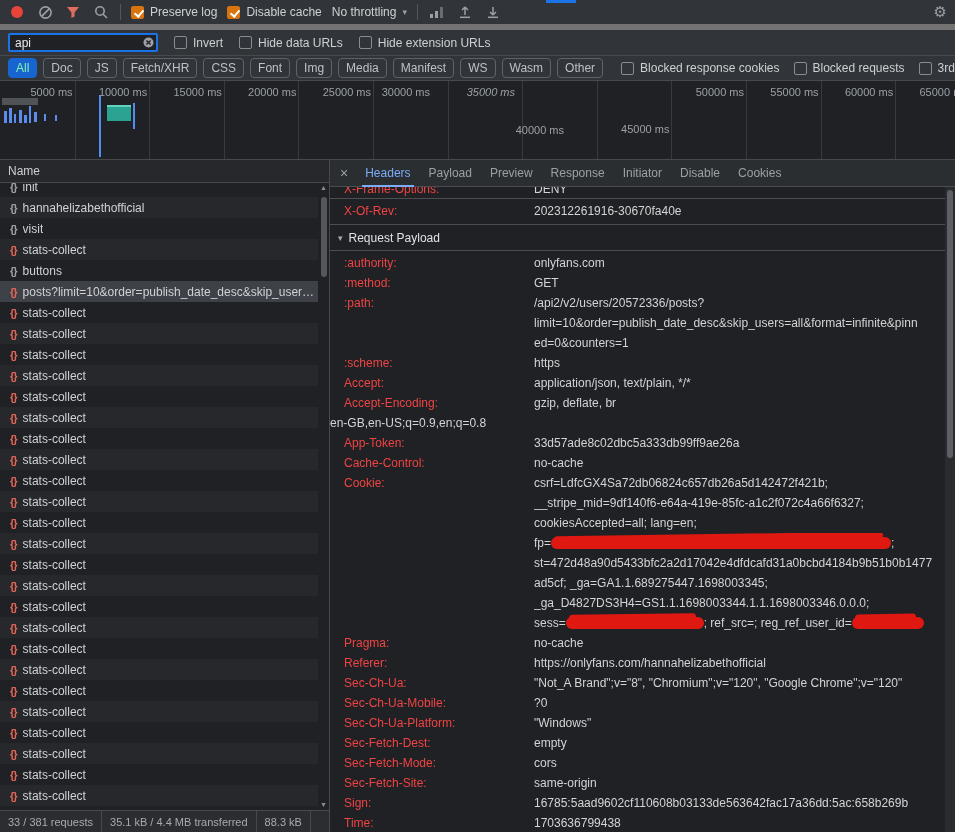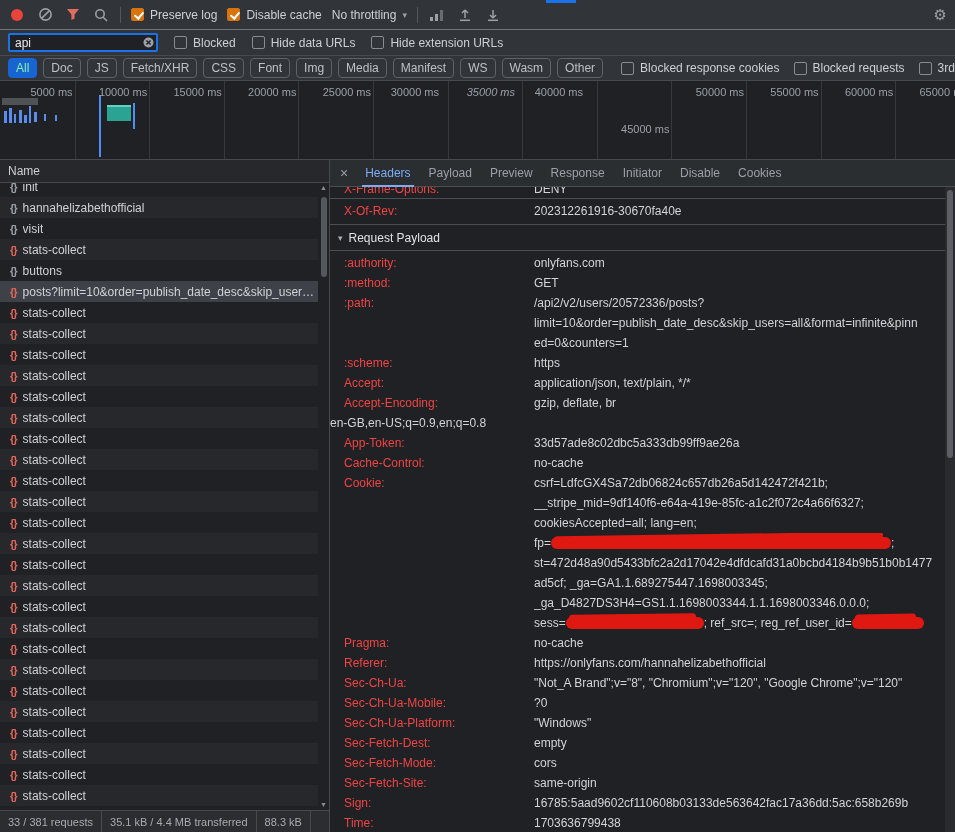--- a/index.html
+++ b/index.html
@@ -1,21 +1,21 @@
 <!DOCTYPE html>
 <html><head>
 <meta charset="utf-8">
 <style>
   *{margin:0;padding:0;box-sizing:border-box}
   html,body{background:#202124}
   body{font-family:"Liberation Sans","DejaVu Sans",sans-serif}
   #app{position:relative;width:955px;height:832px;background:#202124;color:#cdd0d3;font-size:12px;overflow:hidden;--redact:#e01812}
 
   
-  .toolbar{position:relative;height:30px;background:#313539;border-bottom:1px solid #737373;display:flex;align-items:center;gap:10px;padding:0 8px}
+  .toolbar{position:relative;height:30px;background:#313539;border-bottom:6px solid #737373;display:flex;align-items:center;gap:10px;padding:0 8px}
   .filter-row{height:26px;background:#313539;border-bottom:1px solid #47494c;display:flex;align-items:center;gap:16px;padding:0 8px}
   .chips-row{height:25px;background:#313539;border-bottom:1px solid #47494c;display:flex;align-items:center;gap:6px;padding:0 8px}
   .tbtn{display:flex;align-items:center;justify-content:center;width:18px;height:18px;cursor:pointer}
   .record-dot{width:12px;height:12px;border-radius:50%;background:#e8443a}
   .vdiv{width:1px;height:16px;background:#55585b}
   .cb-group{display:flex;align-items:center;gap:6px;color:#cdd0d3;font-size:12px;cursor:pointer;white-space:nowrap}
   .cb{width:13px;height:13px;border-radius:2px;border:1px solid #8a8d90;display:inline-block;position:relative;flex:none}
   .cb.checked{background:#d9730d;border-color:#d9730d}
   .cb.checked::after{content:"";position:absolute;left:4px;top:1px;width:4px;height:7px;border:solid #fff;border-width:0 2px 2px 0;transform:rotate(40deg)}
   .throttle{display:flex;align-items:center;gap:6px;color:#cdd0d3;cursor:pointer;white-space:nowrap}
@@ -147,21 +147,21 @@
       <span class="clear-x">
         <svg width="11" height="11" viewBox="0 0 11 11">
             <circle cx="5.5" cy="5.5" r="5" fill="#9aa0a6"></circle>
             <path d="M3.4 3.4 7.6 7.6M7.6 3.4 3.4 7.6" stroke="#202124" stroke-width="1.4"></path>
           </svg>
       </span>
     </span>
     <span id="filter-checkboxes" style="display:flex;gap:16px">
         <label class="cb-group">
           <span class="cb"></span>
-          <span>Blocked</span>
+          <span>Invert</span>
         </label>
         <label class="cb-group">
           <span class="cb"></span>
           <span>Hide data URLs</span>
         </label>
         <label class="cb-group">
           <span class="cb"></span>
           <span>Hide extension URLs</span>
         </label>
       </span>
@@ -216,25 +216,25 @@
       <div class="ov-label" style="left: 16.6px;">5000 ms</div>
       <div class="ov-col" style="left: 149.2px;"></div>
       <div class="ov-label" style="left: 91.2px;">10000 ms</div>
       <div class="ov-col" style="left: 223.8px;"></div>
       <div class="ov-label" style="left: 165.8px;">15000 ms</div>
       <div class="ov-col" style="left: 298.4px;"></div>
       <div class="ov-label" style="left: 240.4px;">20000 ms</div>
       <div class="ov-col" style="left: 373px;"></div>
       <div class="ov-label" style="left: 315px;">25000 ms</div>
       <div class="ov-col" style="left: 447.6px;"></div>
-      <div class="ov-label" style="left: 383px;">30000 ms</div>
+      <div class="ov-label" style="left: 374px;">30000 ms</div>
       <div class="ov-col" style="left: 522.2px;"></div>
       <div class="ov-label" style="left: 459px; font-style: italic;">35000 ms</div>
       <div class="ov-col" style="left: 596.8px;"></div>
-      <div class="ov-label" style="left: 527px;">40000 ms</div>
+      <div class="ov-label" style="left: 508px; margin-top: 38px;">40000 ms</div>
       <div class="ov-col" style="left: 671.4px;"></div>
       <div class="ov-label" style="left: 613.4px; margin-top: 37px;">45000 ms</div>
       <div class="ov-col" style="left: 746px;"></div>
       <div class="ov-label" style="left: 688px;">50000 ms</div>
       <div class="ov-col" style="left: 820.6px;"></div>
       <div class="ov-label" style="left: 762.6px;">55000 ms</div>
       <div class="ov-col" style="left: 895.2px;"></div>
       <div class="ov-label" style="left: 837.2px;">60000 ms</div>
       <div class="ov-label" style="left: 911.8px;">65000 ms</div>
     </div>

